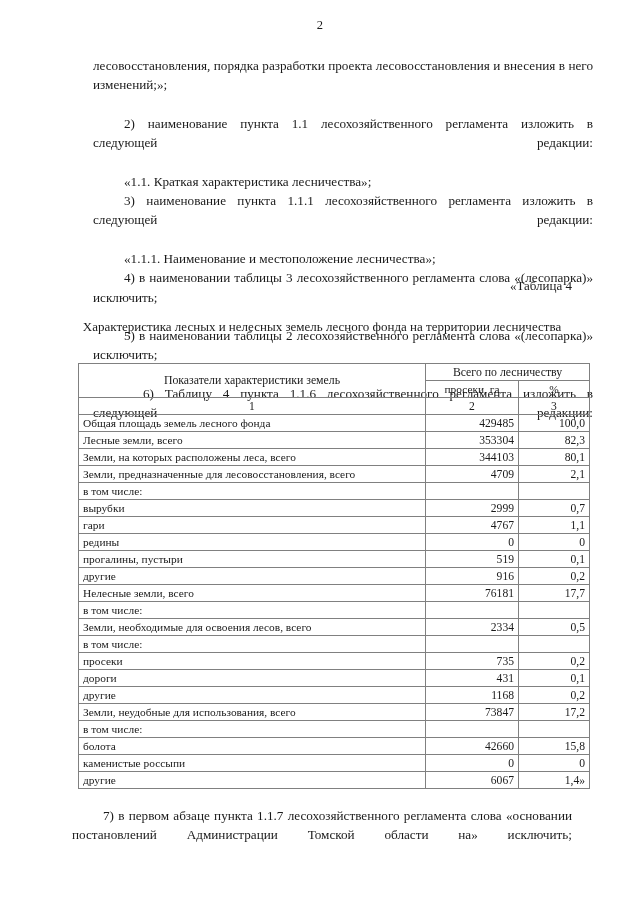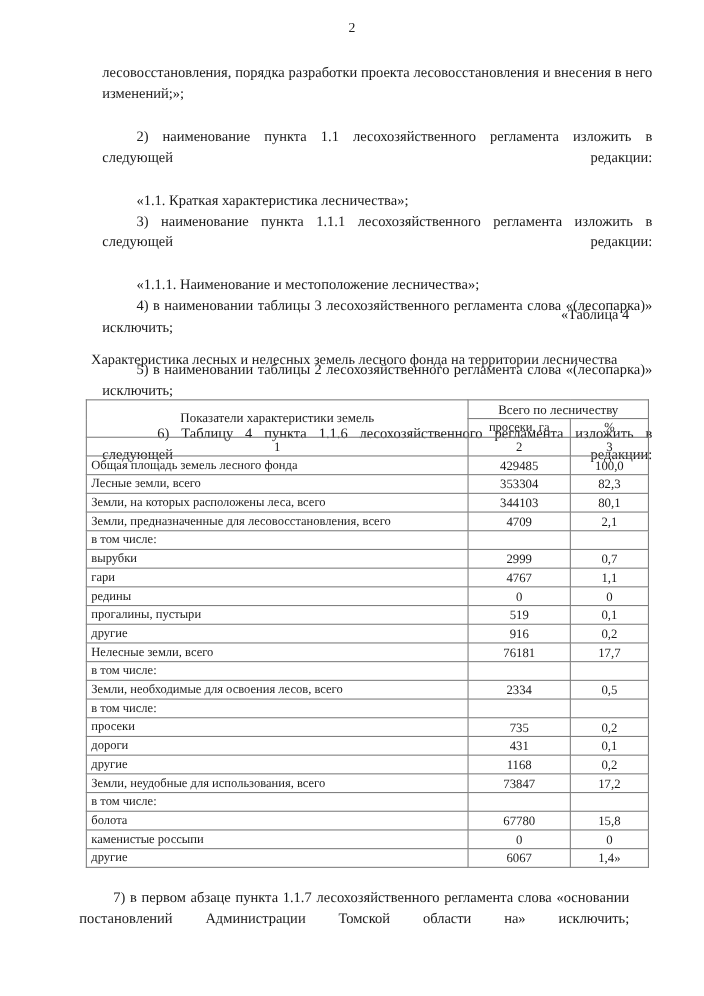--- a/index.html
+++ b/index.html
@@ -108,21 +108,21 @@
   th.h-sub {
     text-align: center;
     font-size: 11.4px;
   }
   td.numhdr {
     text-align: center;
     font-size: 11.6px;
   }
   td.label-0 { text-align: left; padding-left: 5px; }
   td.label-ind { text-align: left; padding-left: 78px; }
-  td.val { text-align: center; padding-right: 7px; font-size: 11.6px; }
+  td.val { text-align: right; padding-right: 7px; font-size: 11.6px; }
 
   .footer-block {
     position: absolute;
     top: 806px;
     left: 72px;
     width: 500px;
   }
 </style>
 </head>
 <body>
@@ -260,21 +260,21 @@
           <td class="val">73847</td>
           <td class="val">17,2</td>
         </tr>
         <tr>
           <td class="label-0">в том числе:</td>
           <td class="val"></td>
           <td class="val"></td>
         </tr>
         <tr>
           <td class="label-ind">болота</td>
-          <td class="val">67780</td>
+          <td class="val">42660</td>
           <td class="val">15,8</td>
         </tr>
         <tr>
           <td class="label-ind">каменистые россыпи</td>
           <td class="val">0</td>
           <td class="val">0</td>
         </tr>
         <tr>
           <td class="label-ind">другие</td>
           <td class="val">6067</td>

